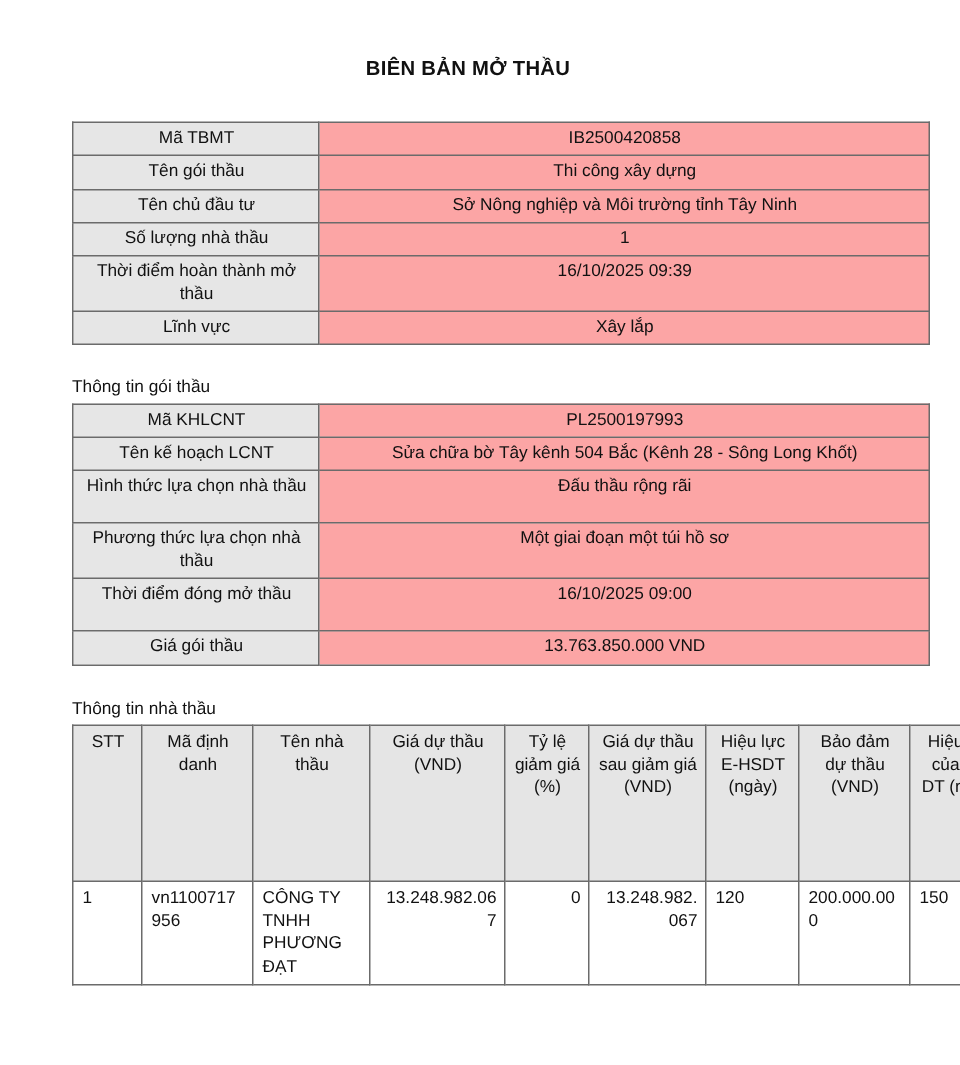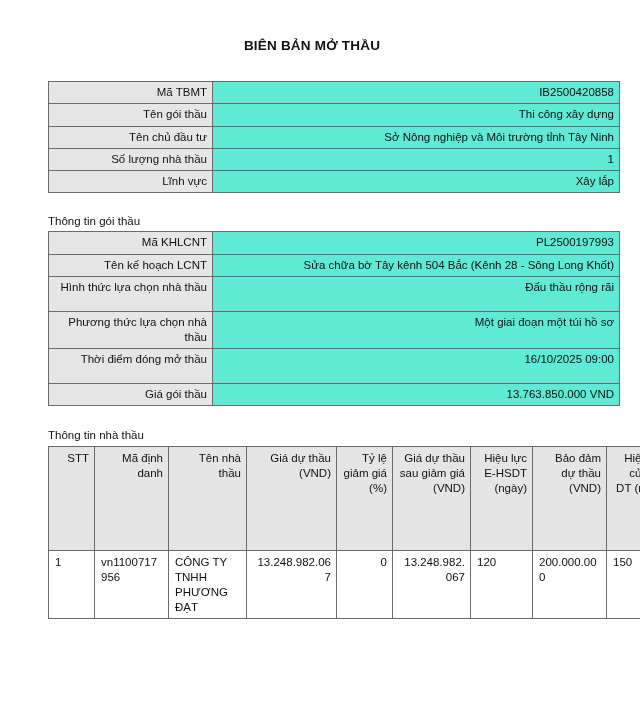--- a/index.html
+++ b/index.html
@@ -56,31 +56,31 @@
     width: 572px;
     border: 1px solid #4a4a4a;
   }
   table.grid td, table.grid th {
     border: 1px solid #6b6b6b;
     font-size: 11.5px;
     font-weight: normal;
     line-height: 1.32;
     padding: 3px 5px 3px 6px;
     vertical-align: top;
-    text-align: right;
+    text-align: center;
     word-wrap: break-word;
     overflow-wrap: break-word;
   }
   
   table.kv td.k {
     background: #e6e6e6;
     width: 152px;
   }
   table.kv td.v {
-    background: #5eead4;
+    background: #fca5a5;
   }
   table.kv tr.tall td { height: 28px; }
 
   
   table.bidders th {
     background: #e5e5e5;
     vertical-align: top;
     height: 96px;
     padding-top: 4px;
   }
@@ -122,20 +122,24 @@
           <td class="v">Thi công xây dựng</td>
         </tr>
         <tr>
           <td class="k">Tên chủ đầu tư</td>
           <td class="v">Sở Nông nghiệp và Môi trường tỉnh Tây Ninh</td>
         </tr>
         <tr>
           <td class="k">Số lượng nhà thầu</td>
           <td class="v">1</td>
         </tr>
+        <tr class="tall">
+          <td class="k">Thời điểm hoàn thành mở thầu</td>
+          <td class="v">16/10/2025 09:39</td>
+        </tr>
         <tr>
           <td class="k">Lĩnh vực</td>
           <td class="v">Xây lắp</td>
         </tr>
       </tbody>
     </table>
   </div>
 
   <div class="section sec-package">
     <div class="section-heading">Thông tin gói thầu</div>

